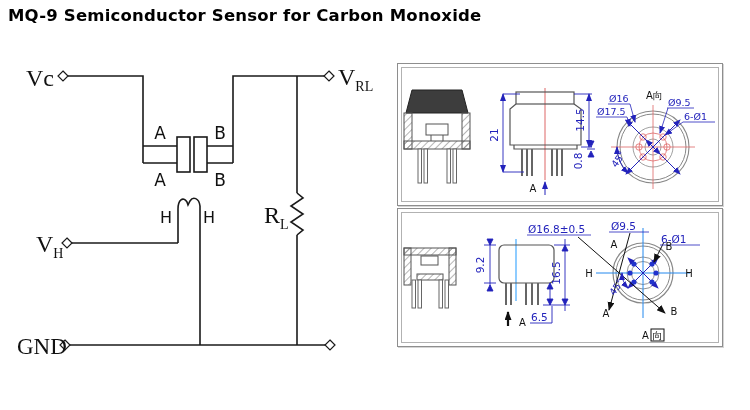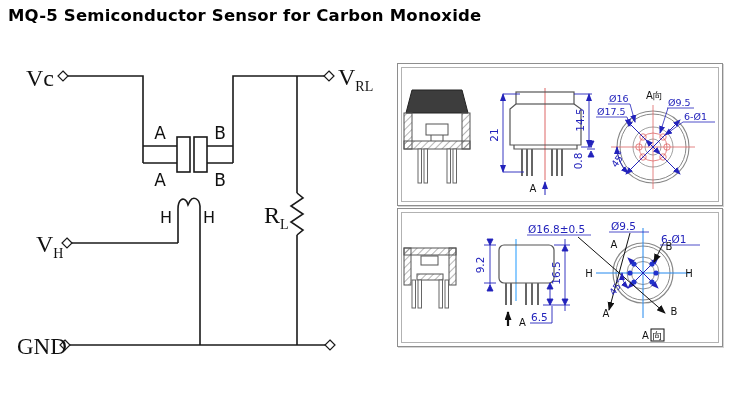--- a/index.html
+++ b/index.html
@@ -15,21 +15,21 @@
   .serif{font-family:"Liberation Serif",serif;fill:#111;}
   .dim{fill:#2222bb;font-size:10.5px;}
   .dimS{fill:#2222bb;font-size:9.5px;}
   .blk{fill:#111;font-size:10px;}
 </style>
 </head>
 <body>
 
 <div class="stage">
 
-  <div class="title">MQ-5 Semiconductor Sensor for Carbon Monoxide</div>
+  <div class="title">MQ-9 Semiconductor Sensor for Carbon Monoxide</div>
 
   <svg width="395" height="312" viewBox="0 0 395 312" style="position:absolute;left:0;top:55px;">
     <g stroke="#1a1a1a" stroke-width="1.6" fill="none">
       <path d="M68,21 H143 V108"></path>
       <path d="M143,91 H177 M143,108 H177"></path>
       <path d="M207,91 H233 M207,108 H233"></path>
       <path d="M233,108 V21 H325"></path>
       <path d="M297,21 V138"></path>
       <polyline points="297,138 303,143 291,151 303,159 291,167 303,175 297,180"></polyline>
       <path d="M297,180 V290"></path>

